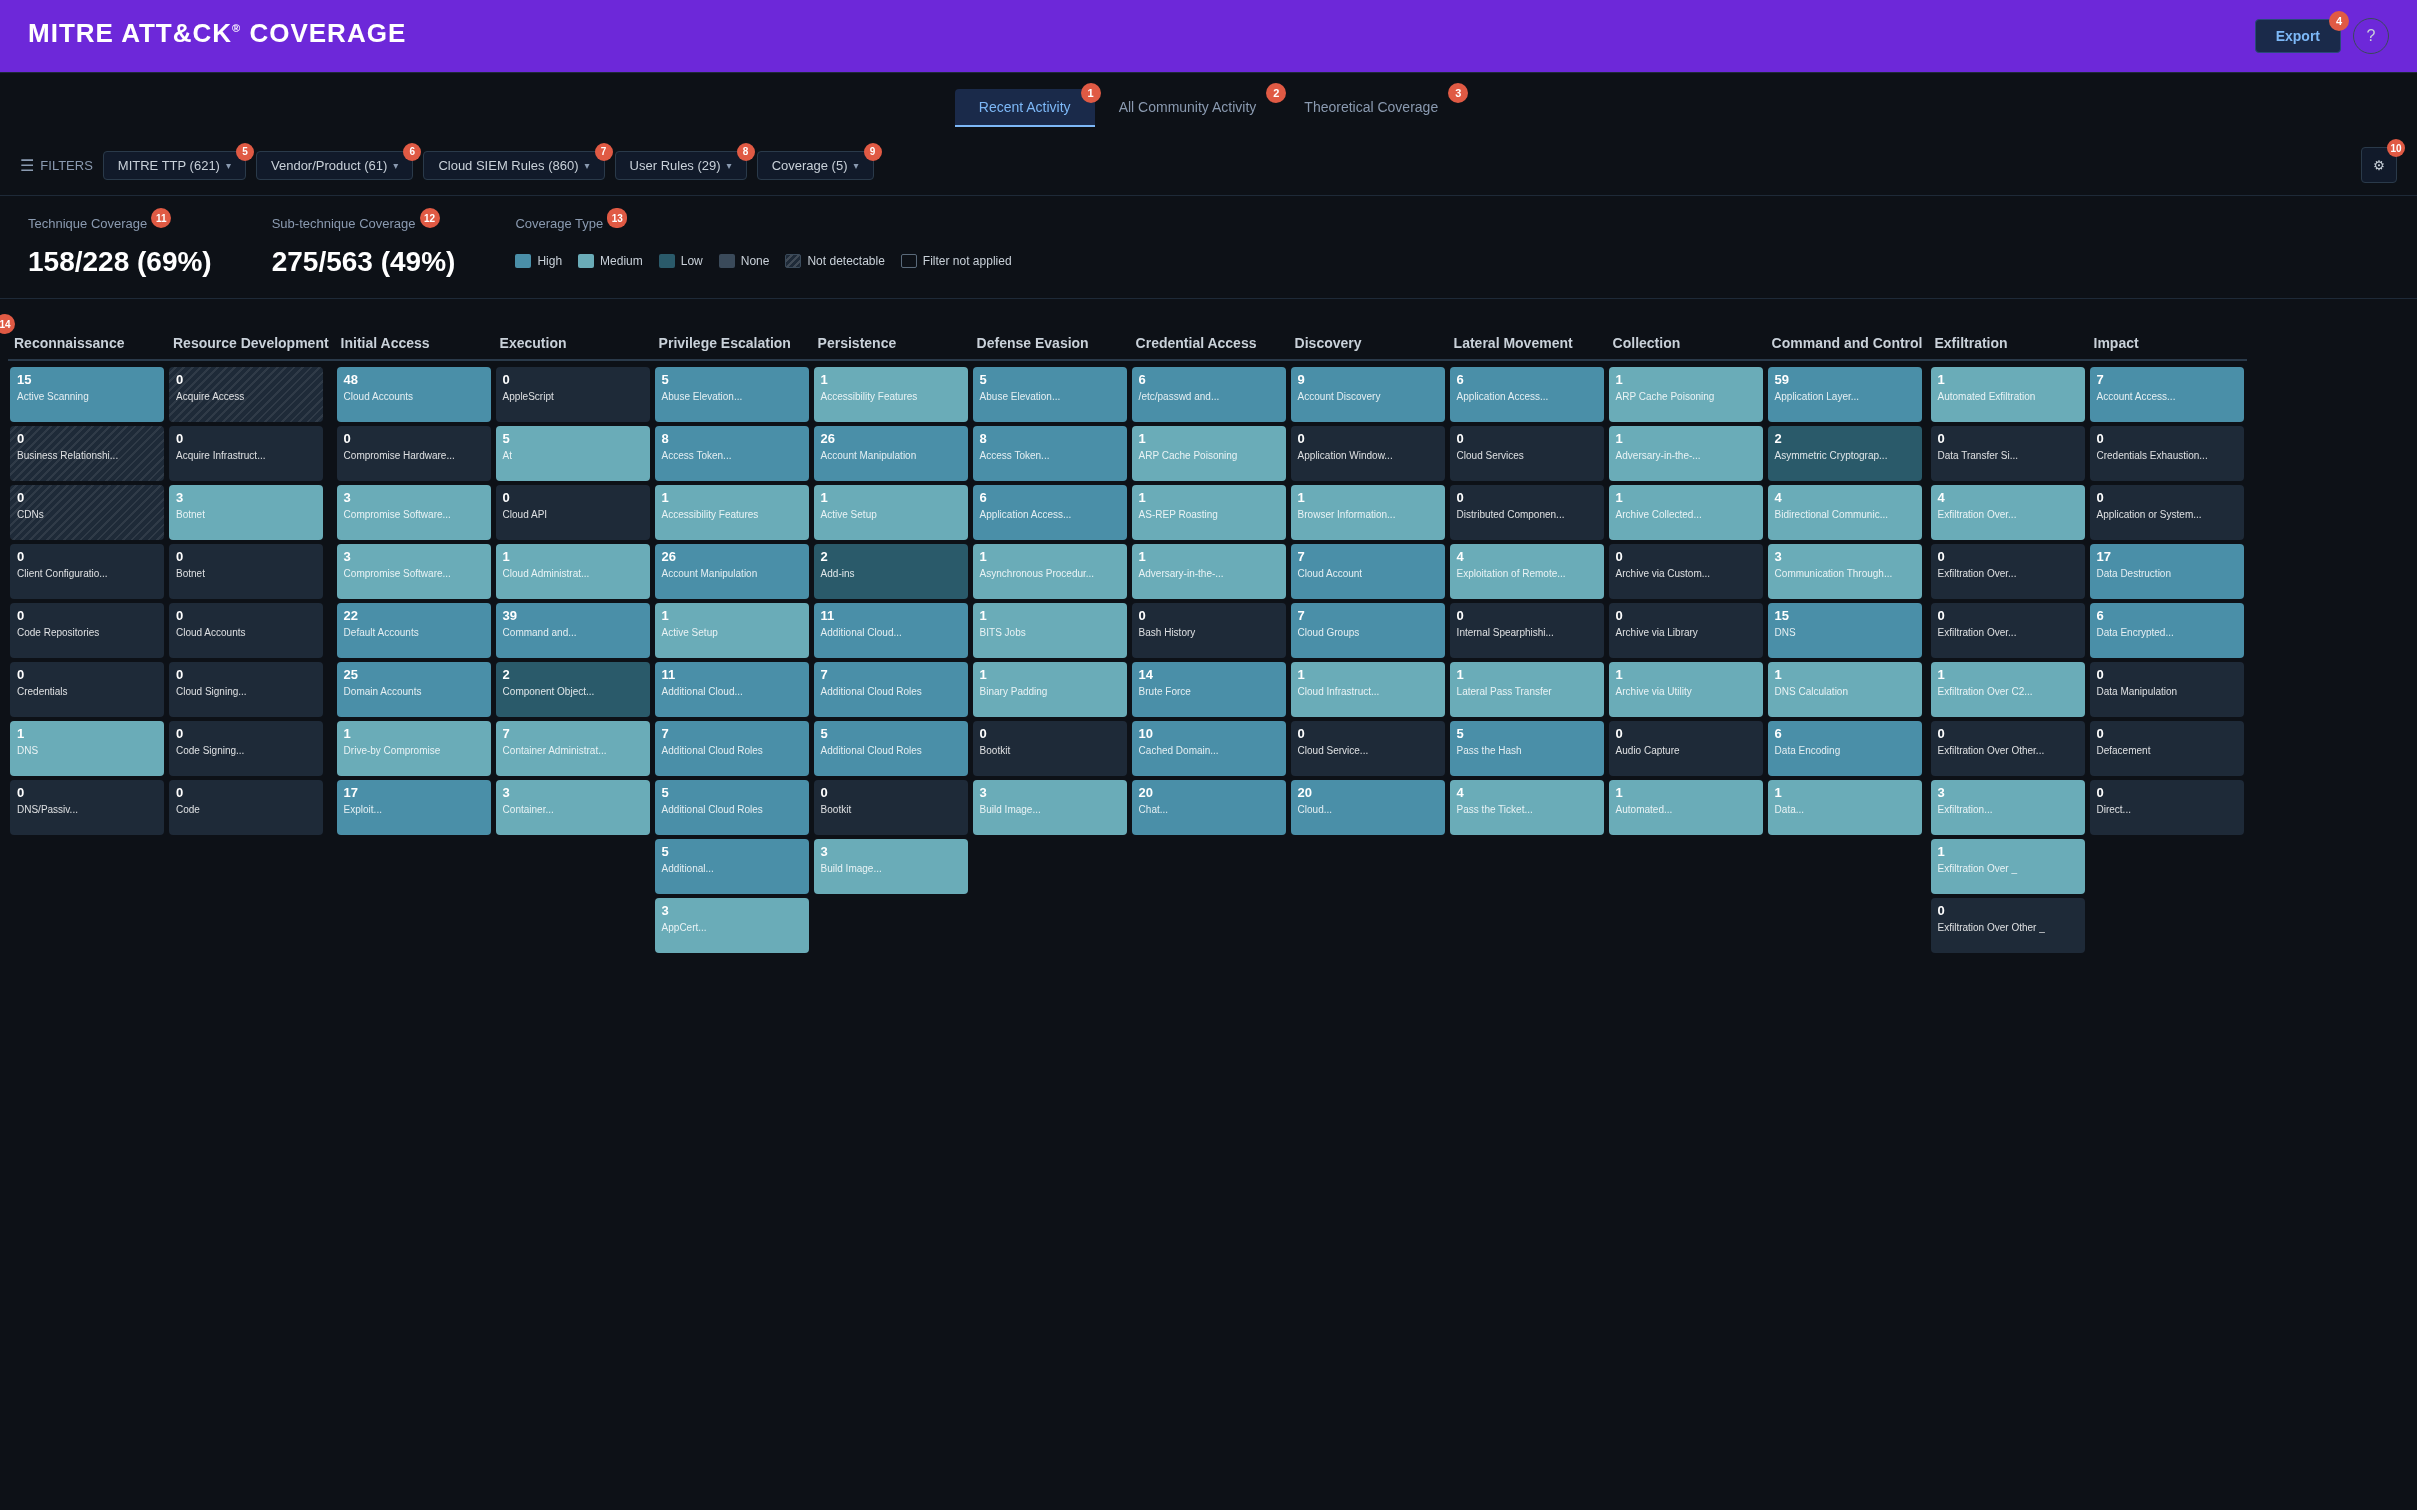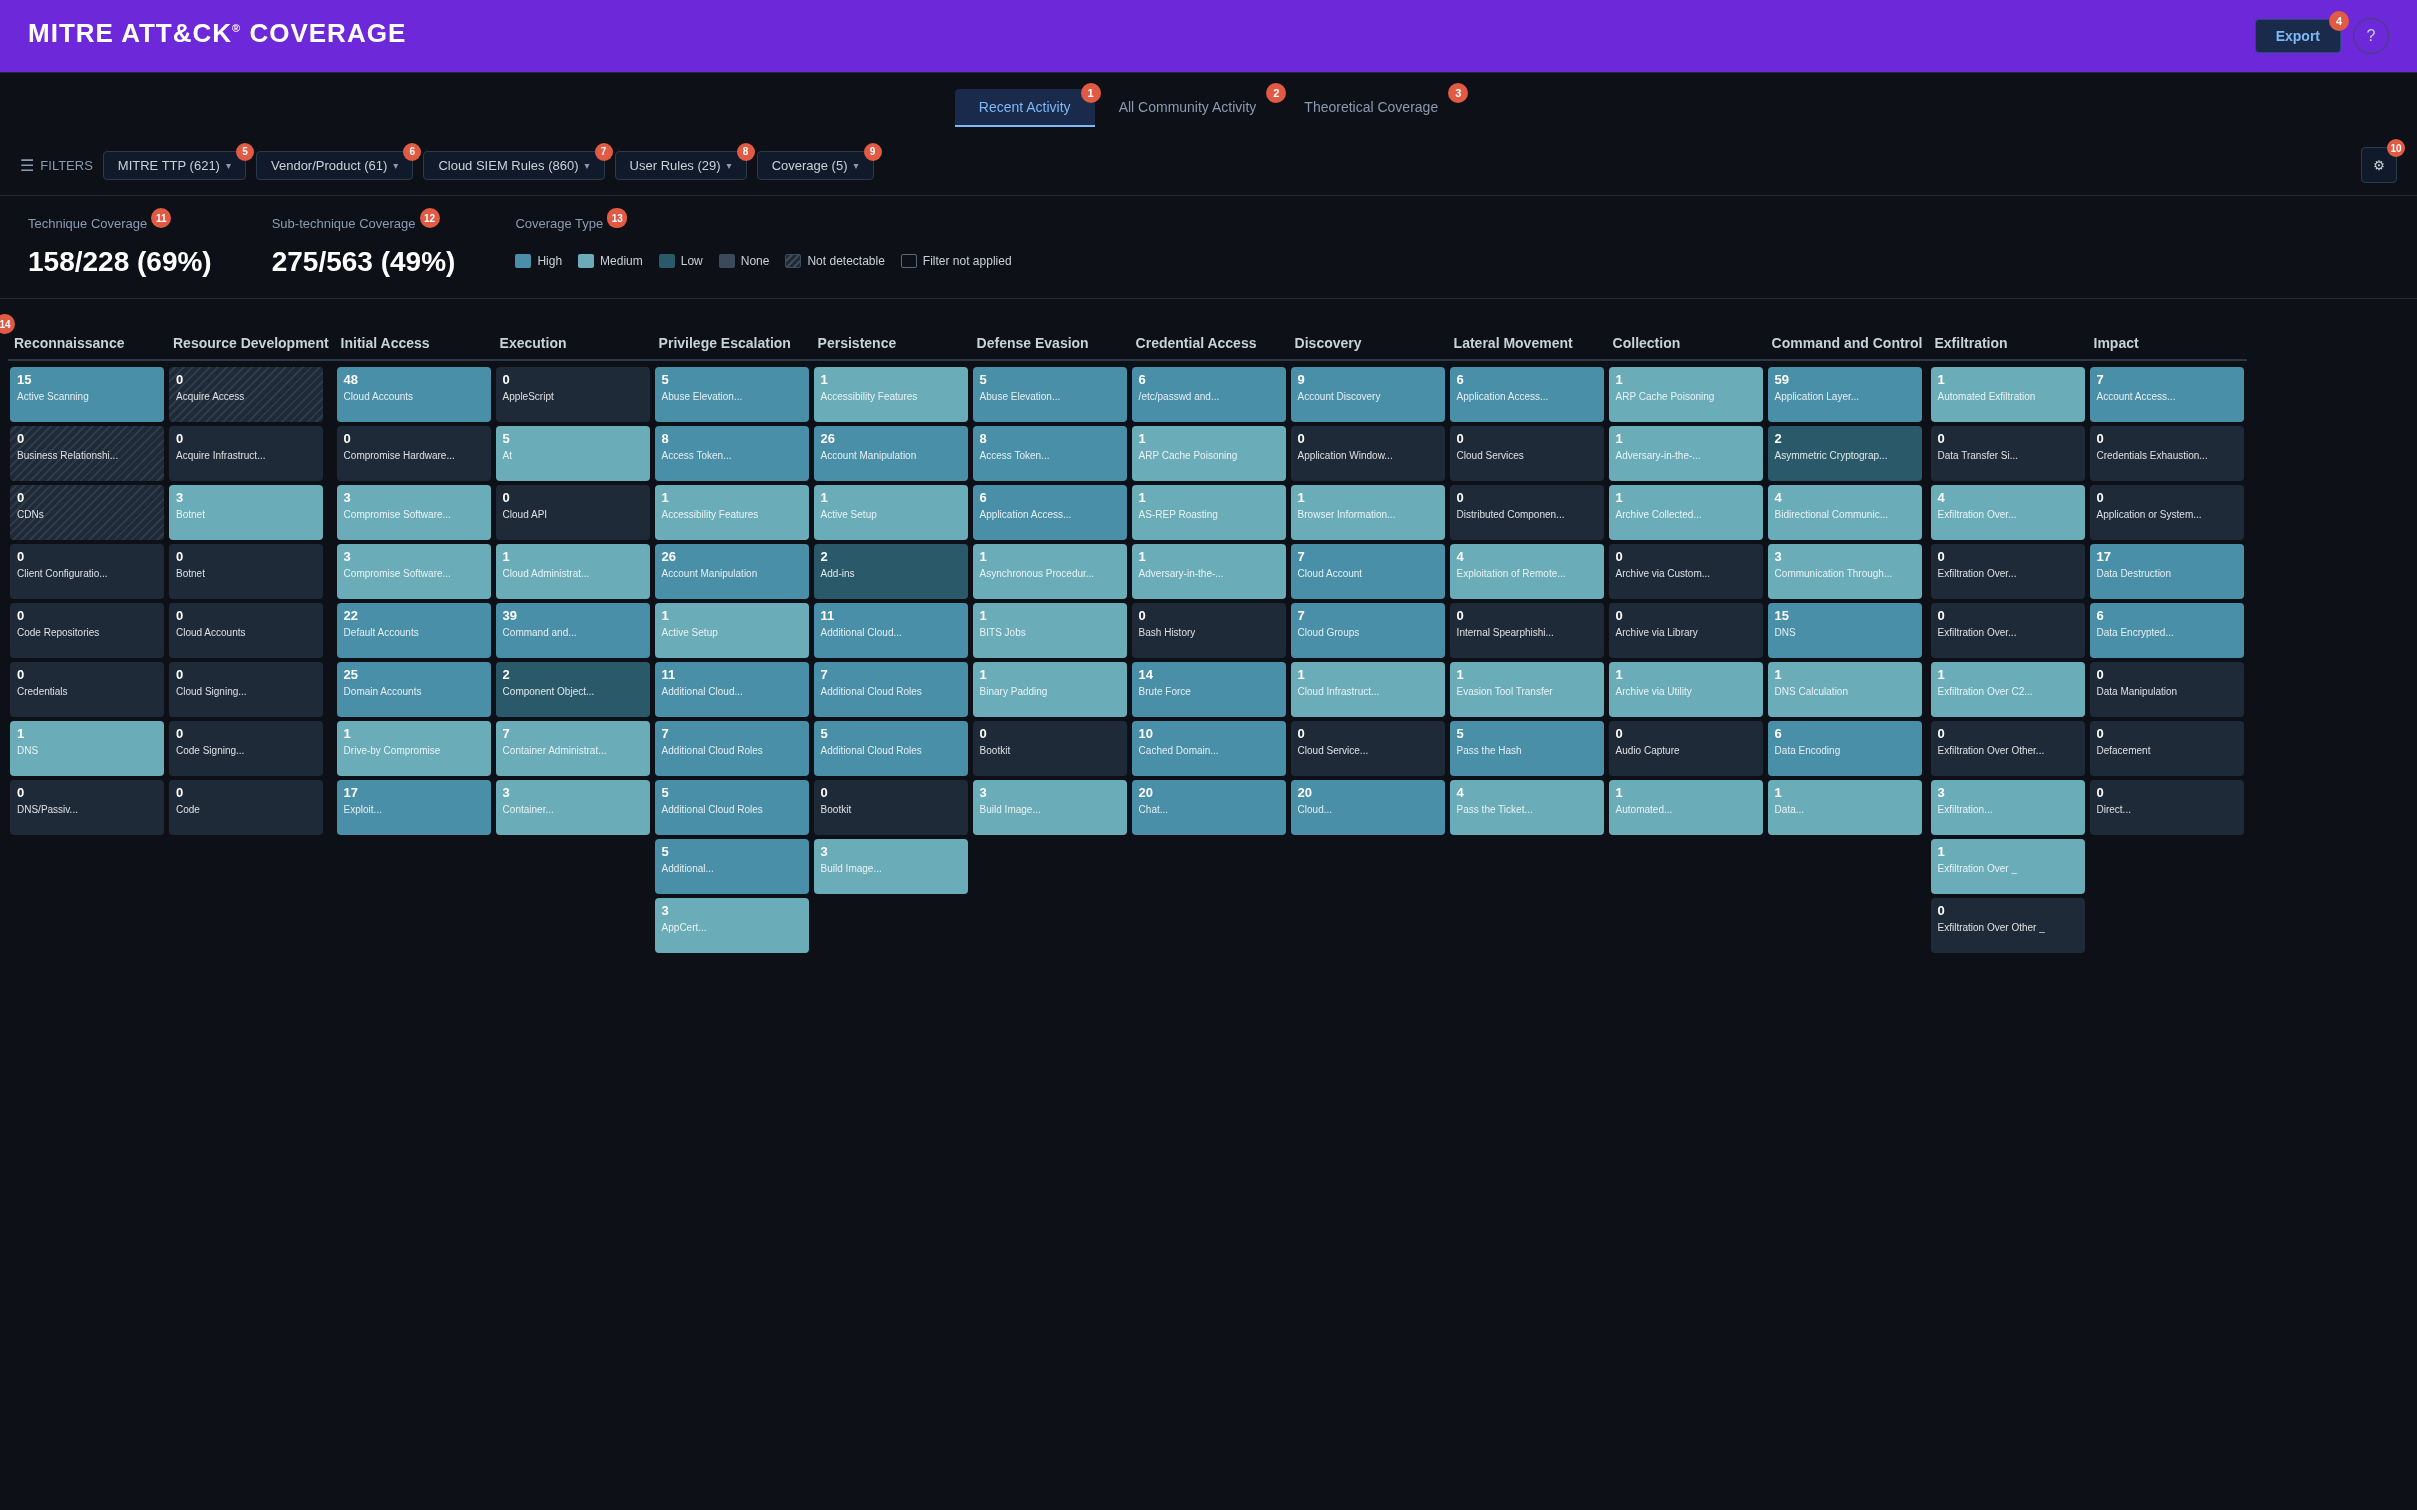--- a/index.html
+++ b/index.html
@@ -754,21 +754,21 @@
         <div class="matrix-cell medium">
           <div class="cell-count">4</div>
           <div class="cell-name">Exploitation of Remote...</div>
         </div>
         <div class="matrix-cell none">
           <div class="cell-count">0</div>
           <div class="cell-name">Internal Spearphishi...</div>
         </div>
         <div class="matrix-cell medium">
           <div class="cell-count">1</div>
-          <div class="cell-name">Evasion Tool Transfer</div>
+          <div class="cell-name">Lateral Pass Transfer</div>
         </div>
         <div class="matrix-cell high">
           <div class="cell-count">5</div>
           <div class="cell-name">Pass the Hash</div>
         </div>
         <div class="matrix-cell medium">
           <div class="cell-count">4</div>
           <div class="cell-name">Pass the Ticket...</div>
         </div>
       </div>

